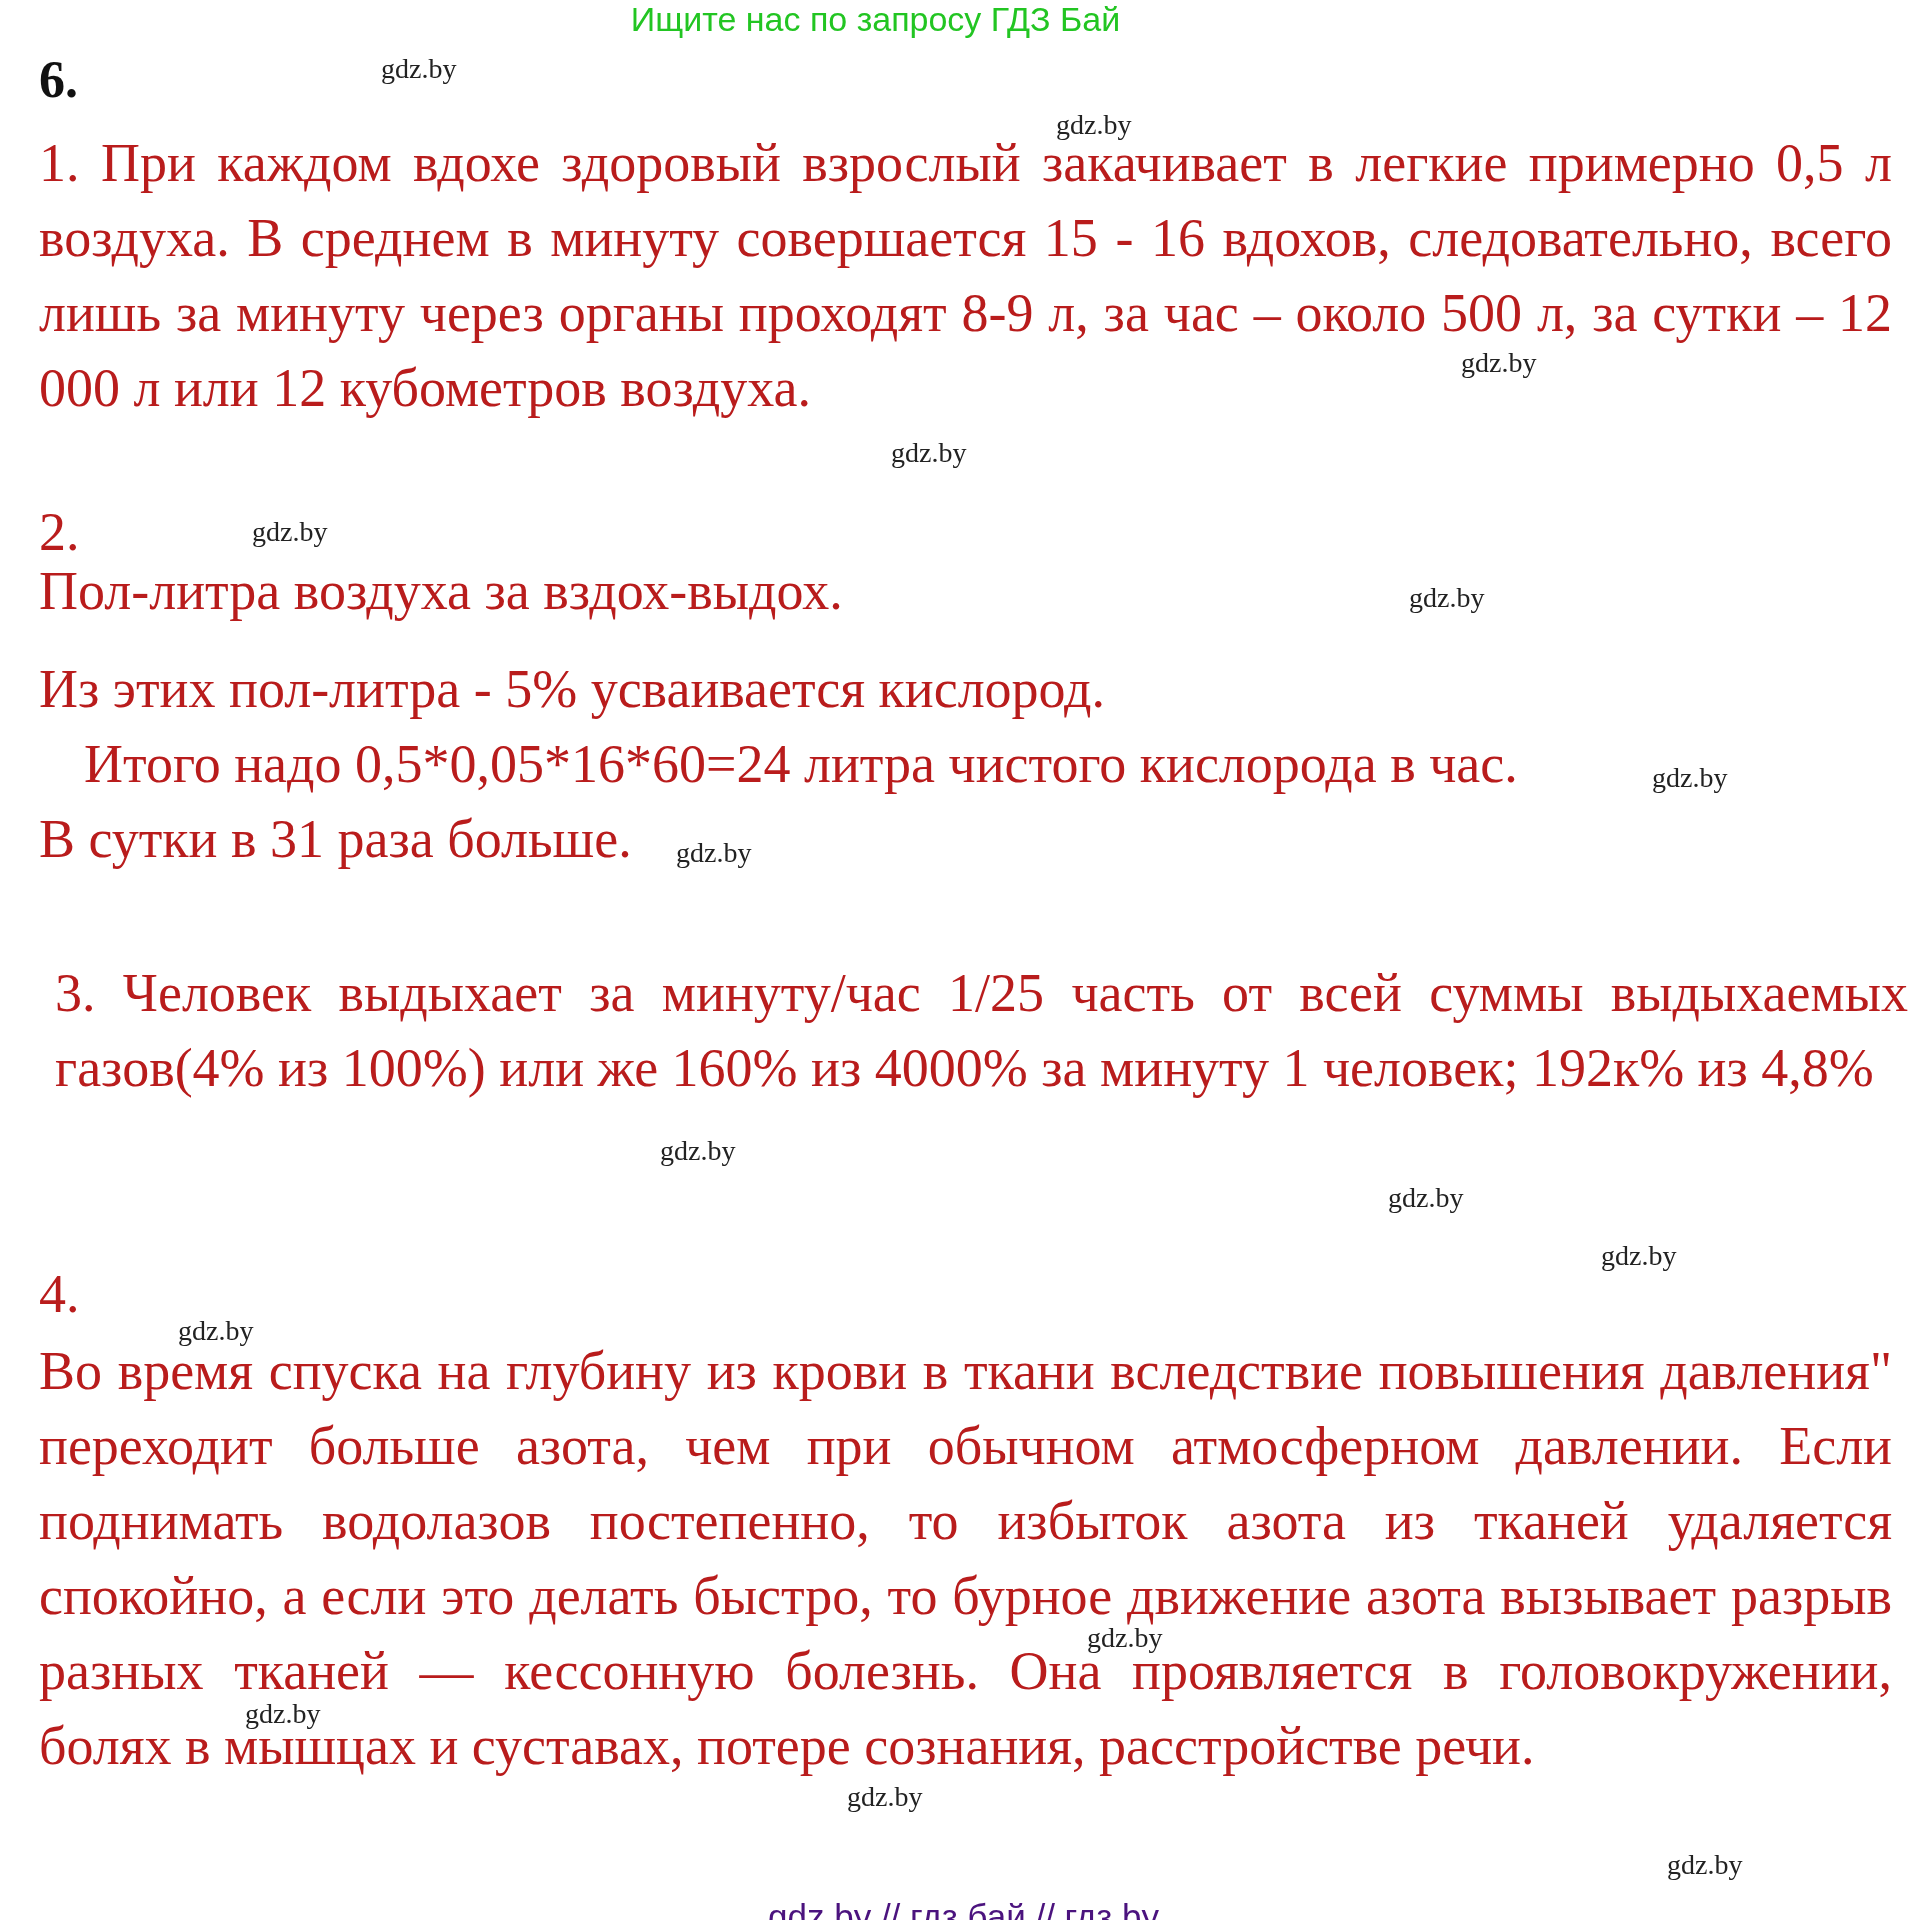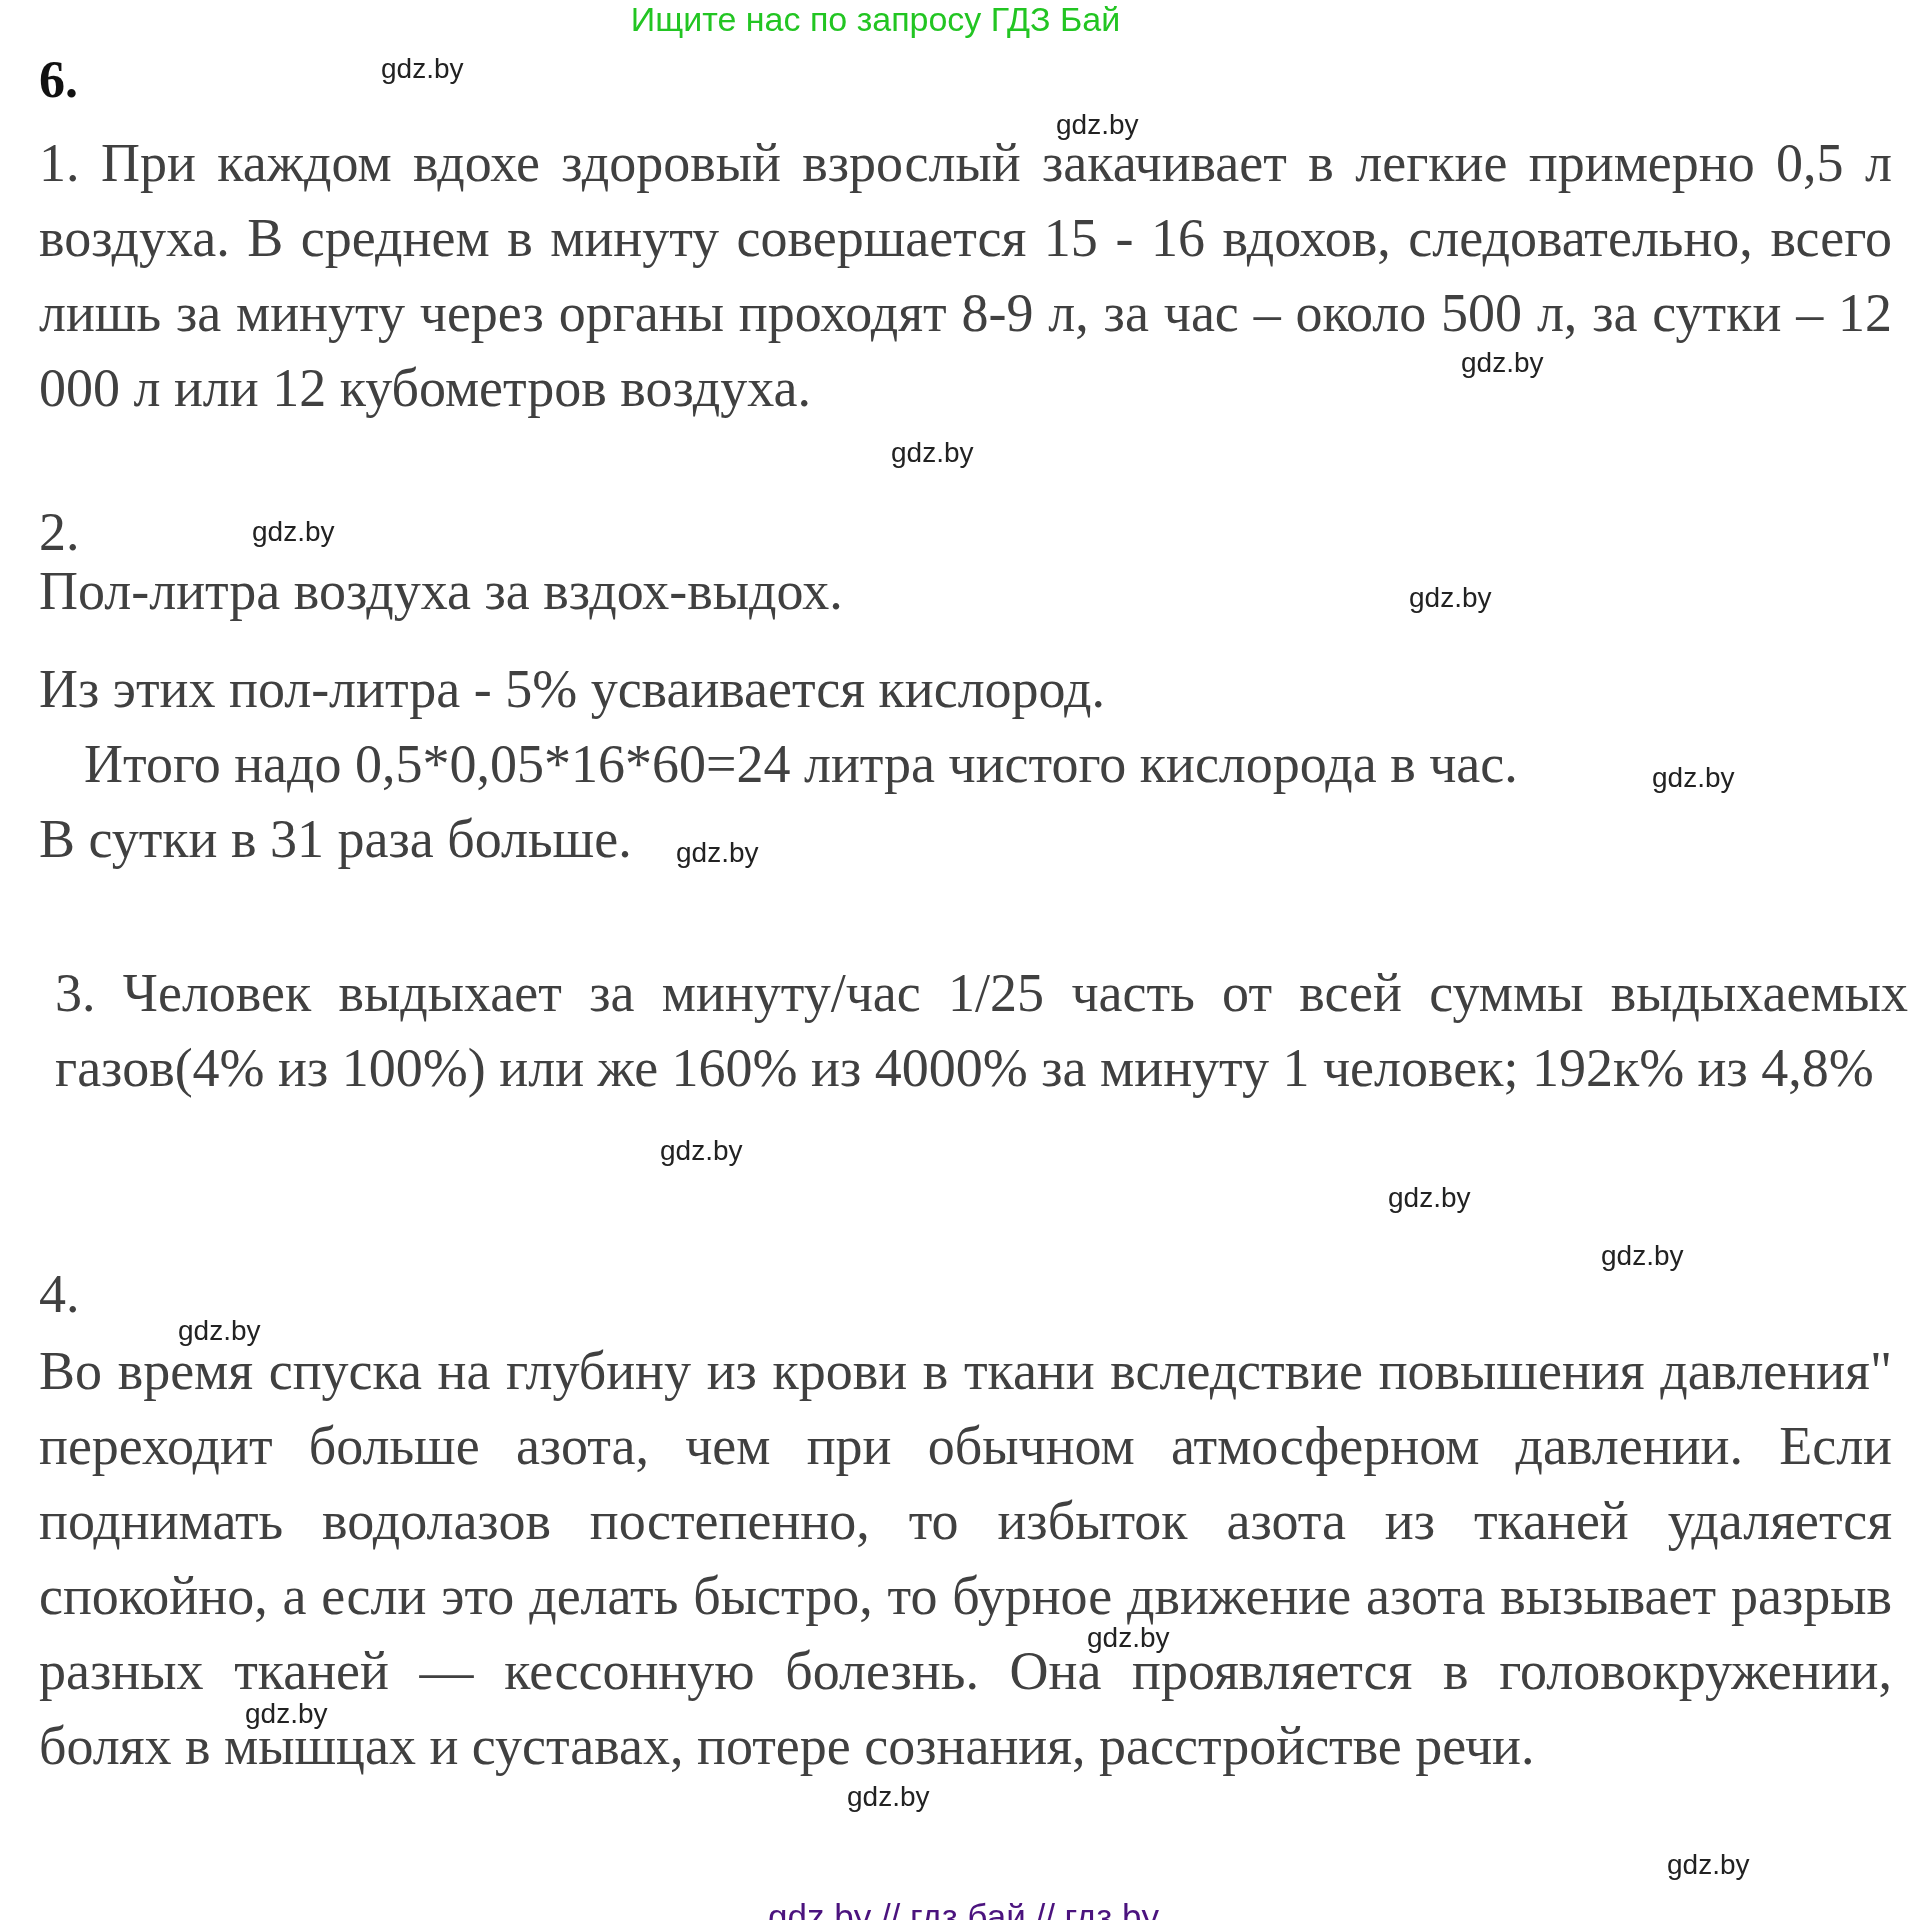--- a/index.html
+++ b/index.html
@@ -4,23 +4,23 @@
 <style>
   html, body { margin:0; padding:0; background:#ffffff; }
   body { width:1927px; height:1920px; position:relative; overflow:hidden; }
   .top-banner { position:absolute; left:0; top:0; width:1751px; text-align:center;
     font-family:"Liberation Sans", sans-serif; font-size:34px; color:#22c522; line-height:39px; }
   .bottom-banner { position:absolute; left:0; top:1897px; width:1927px; text-align:center;
     font-family:"Liberation Sans", sans-serif; font-size:35px; color:#4b137e; line-height:39px; }
   .num-title { position:absolute; left:39px; top:50px; font-family:"Liberation Serif", serif;
     font-weight:bold; font-size:52px; color:#111; }
   .para { position:absolute; left:39px; width:1853px; font-family:"Liberation Serif", serif;
-    font-size:54px; color:#404040; line-height:75px; margin:0; }
+    font-size:54px; color:#b91c1c; line-height:75px; margin:0; }
   .justify { text-align:justify; text-align-last:left; }
-  .wm { position:absolute; font-family:Liberation Sans, sans-serif; font-size:28px; color:#222; line-height:31px; }
+  .wm { position:absolute; font-family:Liberation Serif, serif; font-size:28px; color:#222; line-height:31px; }
 </style>
 </head>
 <body>
 
 <div class="top-banner">Ищите нас по запросу ГДЗ Бай</div>
 
 <div class="num-title">6.</div>
 
 <p class="para justify" style="top:126px;">1. При каждом вдохе здоровый взрослый закачивает в легкие примерно 0,5 л воздуха. В среднем в минуту совершается 15 - 16 вдохов, следовательно, всего лишь за минуту через органы проходят 8-9 л, за час – около 500 л, за сутки – 12 000 л или 12 кубометров воздуха.</p>
 

